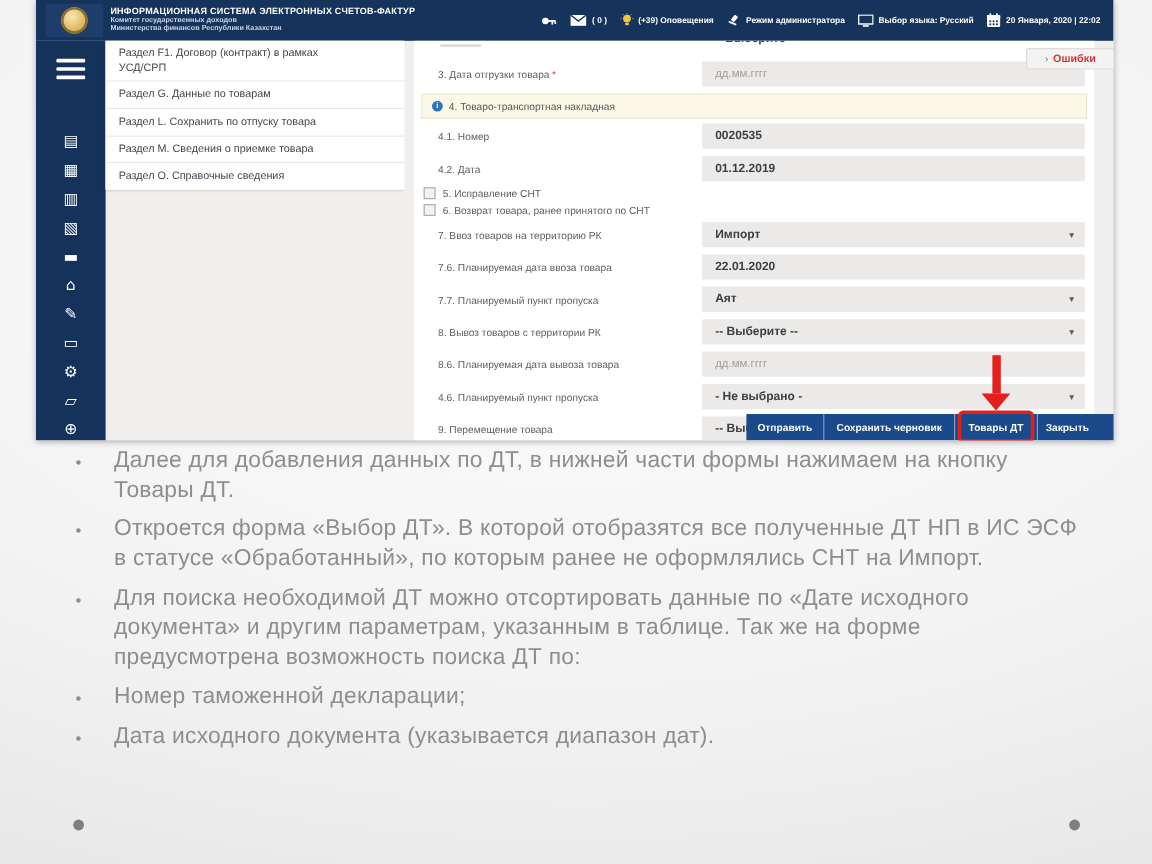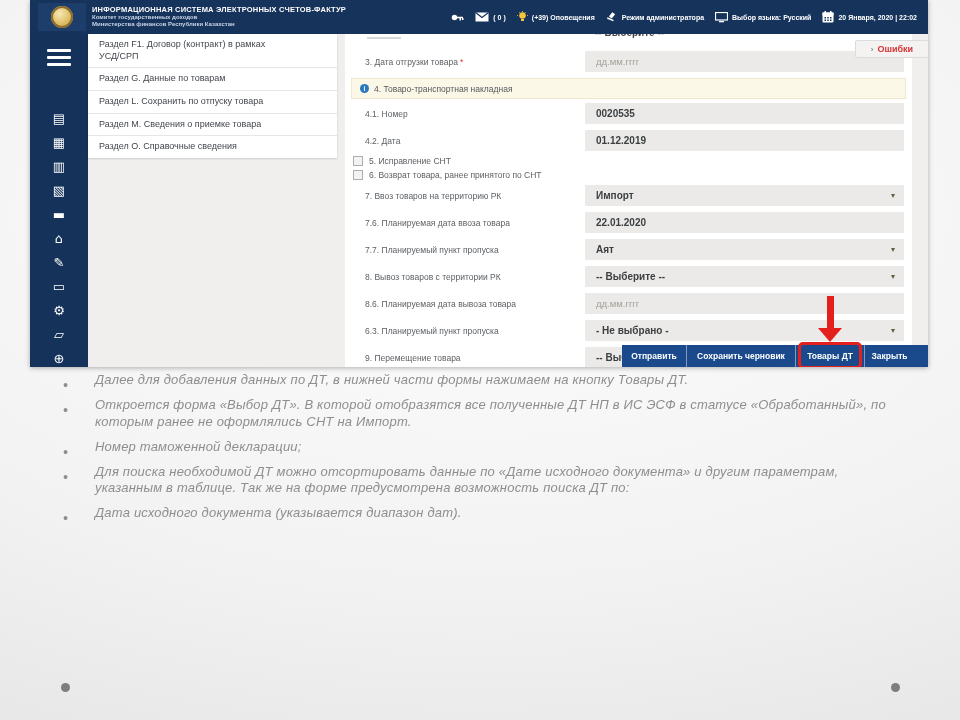--- a/index.html
+++ b/index.html
@@ -84,22 +84,22 @@
   .fbtn.hl::after{content:"";position:absolute;left:2px;right:2px;top:-3px;bottom:-2px;
                   border:3px solid #e3201c;border-radius:5px;pointer-events:none;}
   .arrow{position:absolute;left:50%;bottom:25px;transform:translateX(-50%);width:24px;height:46px;}
   .arrow .shaft{position:absolute;left:8.5px;top:0;width:7px;height:32px;background:#e3201c;}
   .arrow .head{position:absolute;left:0;top:32px;width:0;height:0;
                border-left:12px solid transparent;border-right:12px solid transparent;
                border-top:14px solid #e3201c;}
 
   
   .bullets{position:absolute;left:55px;top:372px;width:845px;margin:0;padding:0;list-style:none;}
-  .bullets li{position:relative;padding-left:40px;margin-bottom:8px;font-size:13px;
-              line-height:1.3;color:#8e8e8e;letter-spacing:.2px;font-style:italic;}
+  .bullets li{position:relative;padding-left:40px;margin-bottom:8px;font-size:19px;
+              line-height:1.3;color:#8e8e8e;letter-spacing:.2px;}
   .bullets li::before{content:"•";position:absolute;left:8px;top:4px;font-size:14px;color:#8e8e8e;}
 
   .corner-dot{position:absolute;top:683px;width:9px;height:9px;border-radius:50%;background:#7e7e7e;}
   .corner-dot.l{left:61px;} .corner-dot.r{left:891px;}
 </style>
 </head>
 <body>
 
 <div class="slide">
 
@@ -281,21 +281,21 @@
          </div>
           </div>
           <div class="frow">
          <div class="flabel">8.6. Планируемая дата вывоза товара</div>
          <div class="ffield ph">
            <span>дд.мм.гггг</span>
 
          </div>
           </div>
           <div class="frow">
-         <div class="flabel">6.3. Планируемый пункт пропуска</div>
+         <div class="flabel">4.6. Планируемый пункт пропуска</div>
          <div class="ffield ">
            <span>- Не выбрано -</span>
            <span class="caret">▾</span>
          </div>
           </div>
           <div class="frow">
          <div class="flabel">9. Перемещение товара</div>
          <div class="ffield ">
            <span>-- Выберите --</span>
            <span class="caret">▾</span>
@@ -325,20 +325,20 @@
         </div>
         <div class="fbtn">
        <span>Закрыть</span>
        </div>
       </div>
   </div>
 
   <ul class="bullets" id="bullet-list">
       <li>Далее для добавления данных по ДТ, в нижней части формы нажимаем на кнопку Товары ДТ.</li>
       <li>Откроется форма «Выбор ДТ». В которой отобразятся все полученные ДТ НП в ИС ЭСФ в статусе «Обработанный», по которым ранее не оформлялись СНТ на Импорт.</li>
+      <li>Для поиска необходимой ДТ можно отсортировать данные по «Дате исходного документа» и другим параметрам, указанным в таблице. Так же на форме предусмотрена возможность поиска ДТ по:</li>
       <li>Номер таможенной декларации;</li>
-      <li>Для поиска необходимой ДТ можно отсортировать данные по «Дате исходного документа» и другим параметрам, указанным в таблице. Так же на форме предусмотрена возможность поиска ДТ по:</li>
       <li>Дата исходного документа (указывается диапазон дат).</li>
     </ul>
 
   <div class="corner-dot l"></div>
   <div class="corner-dot r"></div>
 </div>
 
 </body></html>

